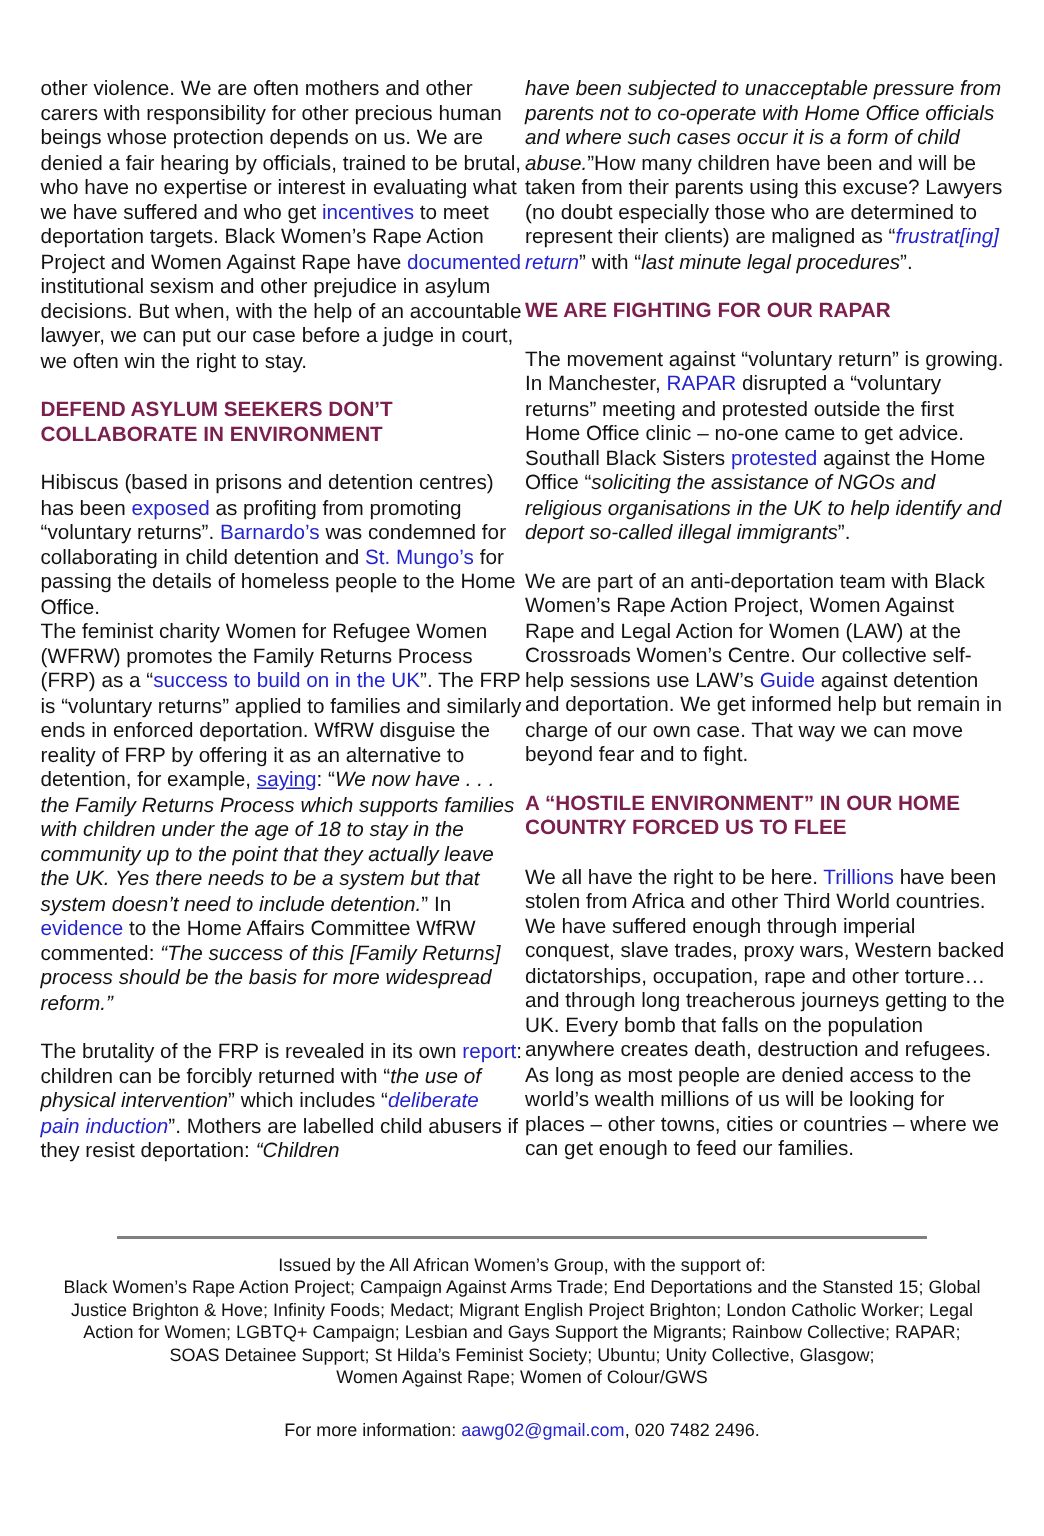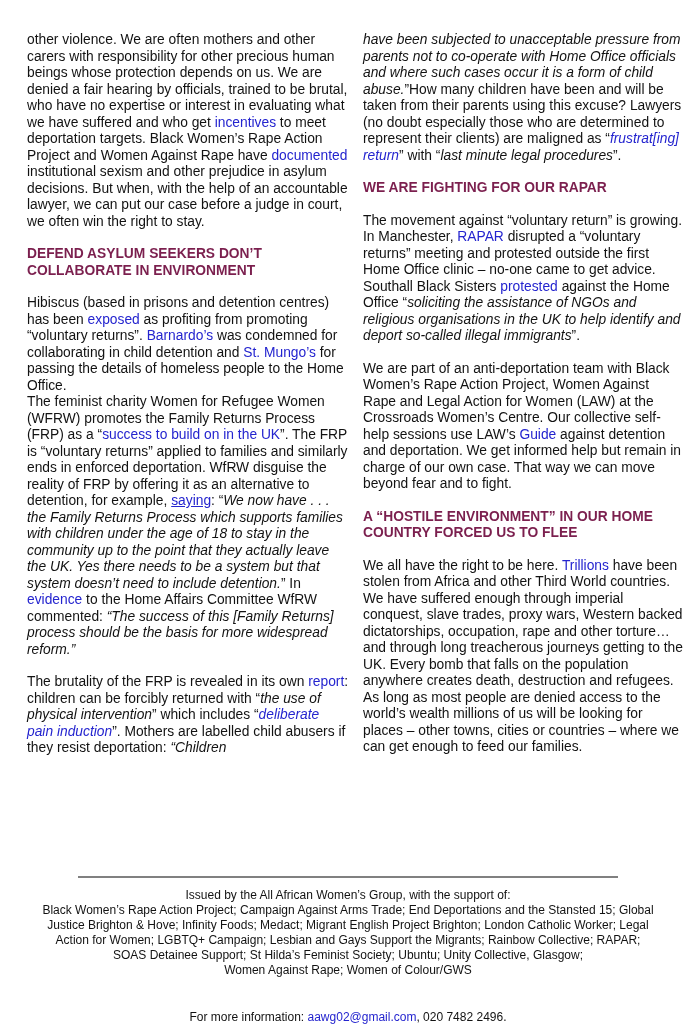--- a/index.html
+++ b/index.html
@@ -14,56 +14,56 @@
     position:relative;
     width:696px;height:1024px;
     background:var(--page_bg);
     font-family:"Liberation Sans", sans-serif;
     color:var(--body_text);
     overflow:hidden;
     box-sizing:border-box;
   }
   .columns{
     display:flex;
-    gap:14px;
-    padding:32px 10px 0 27px;
+    gap:1px;
+    padding:51px 10px 0 27px;
     box-sizing:border-box;
   }
   .col{
     width:322px;
     font-size:13.8px;
     line-height:16.5px;
   }
   .col p{margin:0 0 16px 0;}
   .col h2{
     margin:0 0 16px 0;
     font-size:13.8px;
     line-height:16.5px;
     font-weight:bold;
     color:var(--heading);
   }
   .lk{color:var(--link);cursor:pointer;}
   .it{font-style:italic;}
   .ul{text-decoration:underline;}
   .footer{
     position:absolute;
-    top:868px;left:0;
+    top:816px;left:0;
     width:696px;
     text-align:center;
     font-size:12px;
     line-height:15px;
   }
   .divider{
     width:540px;
     border:none;
     border-top:2px solid var(--divider);
     margin:8px auto 10px auto;
   }
   .supporters{white-space:pre-line;}
-  .contact{margin-top:32px;}
+  .contact{margin-top:20px;}
 </style>
 </head>
 <body>
 
 <div class="page">
   <div class="columns">
     <div class="col">
         <p><span>other violence. We are often mothers and other carers with responsibility for other precious human beings whose protection depends on us. We are denied a fair hearing by officials, trained to be brutal, who have no expertise or interest in evaluating what we have suffered and who get </span><span class="lk">incentives</span><span> to meet deportation targets. Black Women’s Rape Action Project and Women Against Rape have </span><span class="lk">documented</span><span> institutional sexism and other prejudice in asylum decisions. But when, with the help of an accountable lawyer, we can put our case before a judge in court, we often win the right to stay.</span></p>
         <h2><span>DEFEND ASYLUM SEEKERS DON’T COLLABORATE IN ENVIRONMENT</span></h2>
         <p><span>Hibiscus (based in prisons and detention centres) has been </span><span class="lk">exposed</span><span> as profiting from promoting “voluntary returns”. </span><span class="lk">Barnardo’s</span><span> was condemned for collaborating in child detention and </span><span class="lk">St. Mungo’s</span><span> for passing the details of homeless people to the Home Office.</span><br><span>The feminist charity Women for Refugee Women (WFRW) promotes the Family Returns Process (FRP) as a “</span><span class="lk">success to build on in the UK</span><span>”. The FRP is “voluntary returns” applied to families and similarly ends in enforced deportation. WfRW disguise the reality of FRP by offering it as an alternative to detention, for example, </span><span class="lk ul">saying</span><span>: “</span><span class="it">We now have . . . the Family Returns Process which supports families with children under the age of 18 to stay in the community up to the point that they actually leave the UK. Yes there needs to be a system but that system doesn’t need to include detention.</span><span>”  In </span><span class="lk">evidence</span><span> to the Home Affairs Committee WfRW commented: </span><span class="it">“The success of this [Family Returns] process should be the basis for more widespread reform.”</span></p>

